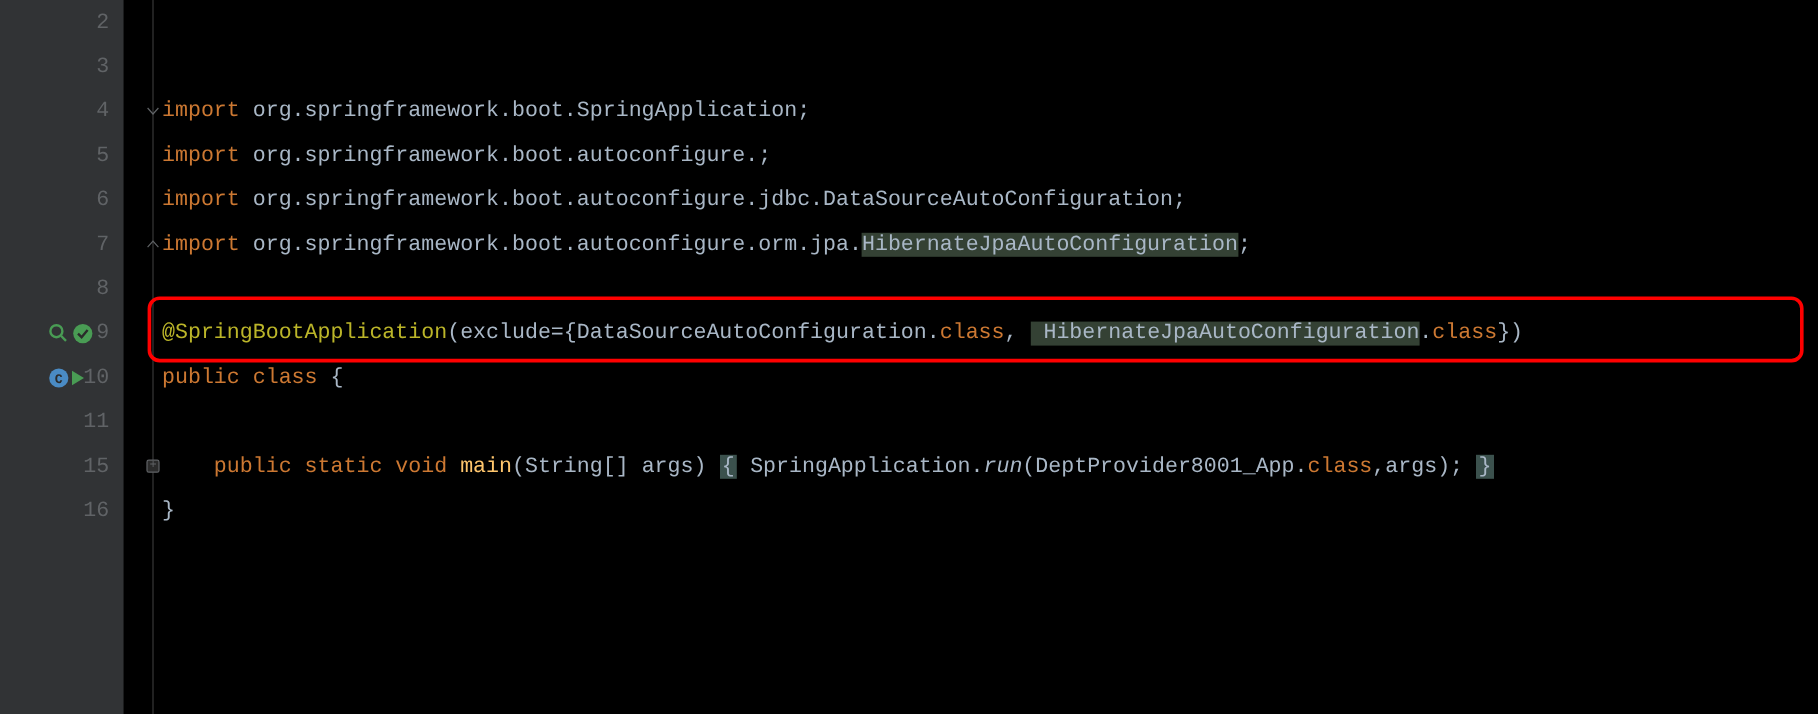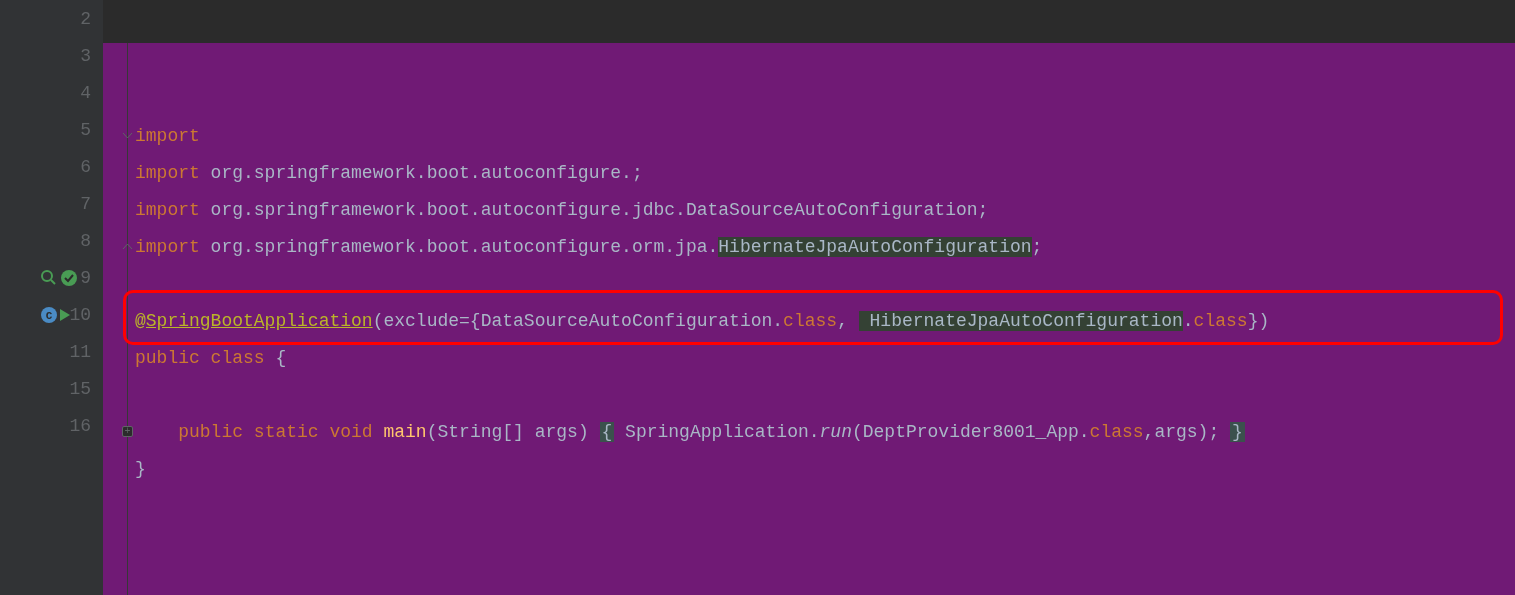--- a/index.html
+++ b/index.html
@@ -40,22 +40,21 @@
     .gutter-icons {
       position: absolute;
       left: 40px;
       display: flex;
       align-items: center;
       gap: 2px;
     }
     .code-area {
       flex: 1;
       position: relative;
-      background: #701a75;
-      margin-top: 43px;
+      background: #000000;
     }
     .vline {
       position: absolute;
       left: 24px;
       top: 0;
       bottom: 0;
       width: 1px;
       background: #373737;
     }
     .fold-marker {
@@ -70,21 +69,21 @@
     .code-line {
       height: 37px;
       display: flex;
       align-items: center;
       padding-left: 32px;
       white-space: pre;
       position: relative;
     }
     .tok-keyword { color: #cc7832; }
     .tok-default { color: #a9b7c6; }
-    .tok-annotation { color: #bbb529; text-decoration: underline; }
+    .tok-annotation { color: #bbb529; }
     .tok-method { color: #ffc66d; }
     .tok-italic { font-style: italic; }
     .tok-highlight {
       background: #344134;
       color: #a9b7c6;
       text-align: center;
     }
     .highlight-box {
       position: absolute;
       border: 3px solid #ff0000;
@@ -191,21 +190,21 @@
 
     <div class="code-line"></div>
     <div class="code-line"></div>
 
     <div class="code-line">
       <span class="fold-marker">
         <svg width="11" height="11" viewBox="0 0 11 11">
             <path d="M1 3 L5.5 8 L10 3" fill="none" stroke="#606366" stroke-width="1"></path>
           </svg>
       </span>
-      <span class="tok-keyword">import</span>
+      <span class="tok-keyword">import</span><span class="tok-default"> org.springframework.boot.SpringApplication;</span>
     </div>
 
     <div class="code-line">
       <span class="tok-keyword">import</span><span class="tok-default"> org.springframework.boot.autoconfigure.</span><span class="tok-default">;</span>
     </div>
 
     <div class="code-line">
       <span class="tok-keyword">import</span><span class="tok-default"> org.springframework.boot.autoconfigure.jdbc.DataSourceAutoConfiguration;</span>
     </div>
 

